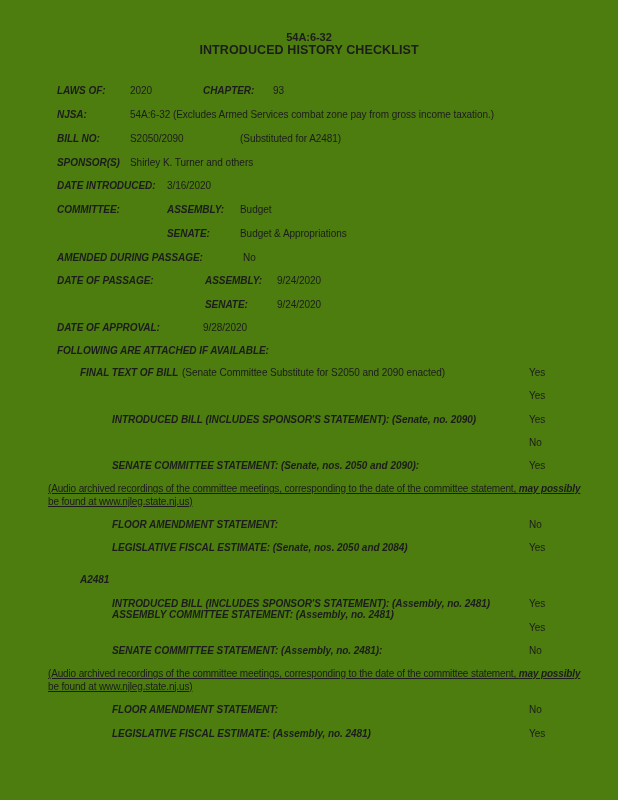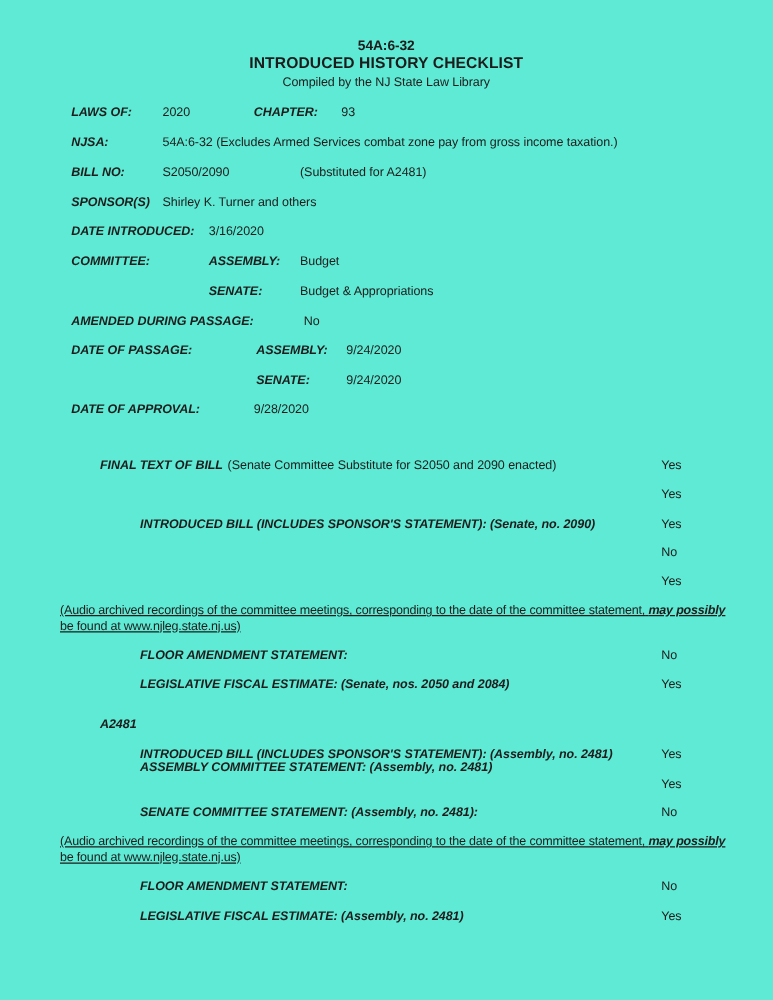--- a/index.html
+++ b/index.html
@@ -1,19 +1,19 @@
 <!DOCTYPE html>
 <html><head>
 <meta charset="utf-8">
 <style>
   html,body{margin:0;padding:0;background:#888;}
   #page{
     position:relative;
     width:618px;height:800px;
-    background:#5eead4;
+    background:#4d7c0f;
     font-family:"Liberation Sans","DejaVu Sans",sans-serif;
     font-size:10px;
     color:#1c1c1c;
     overflow:hidden;
     margin:0 auto;
   }
   .t{position:absolute;white-space:nowrap;line-height:13px;letter-spacing:-0.05px;}
   .b{font-weight:bold;font-style:italic;}
   .it{font-style:italic;}
   .center{left:0;width:618px;text-align:center;}
@@ -23,21 +23,20 @@
   .note{line-height:12.5px;letter-spacing:-0.15px;text-decoration:underline;}
   .note-reg{font-weight:normal;}
 </style>
 </head>
 <body>
 
 <div id="page">
 
   <div class="t center statute" style="top:31px">54A:6-32</div>
   <div class="t center title" style="top:44px">INTRODUCED HISTORY CHECKLIST</div>
-  <div class="t center subtitle" style="top:60px">Compiled by the NJ State Law Library</div>
 
   <div class="t b" style="top:84px;left:57px">LAWS OF:</div>
   <div class="t" style="top:84px;left:130px">2020</div>
   <div class="t b" style="top:84px;left:203px">CHAPTER:</div>
   <div class="t" style="top:84px;left:273px">93</div>
 
   <div class="t b" style="top:108px;left:57px">NJSA:</div>
   <div class="t" style="top:108px;left:130px">54A:6-32 (Excludes Armed Services combat zone pay from gross income taxation.)</div>
 
   <div class="t b" style="top:132px;left:57px">BILL NO:</div>
@@ -61,34 +60,36 @@
 
   <div class="t b" style="top:274px;left:57px">DATE OF PASSAGE:</div>
   <div class="t b" style="top:274px;left:205px">ASSEMBLY:</div>
   <div class="t" style="top:274px;left:277px">9/24/2020</div>
   <div class="t b" style="top:298px;left:205px">SENATE:</div>
   <div class="t" style="top:298px;left:277px">9/24/2020</div>
 
   <div class="t b" style="top:321px;left:57px">DATE OF APPROVAL:</div>
   <div class="t" style="top:321px;left:203px">9/28/2020</div>
 
+  <div class="t b" style="top:344px;left:57px">FOLLOWING ARE ATTACHED IF AVAILABLE:</div>
 
   <div class="t" style="top:366px;left:80px">
     <span class="b">FINAL TEXT OF BILL</span>
     <span class="note-reg" style="margin-left:1px">(Senate Committee Substitute for S2050 and 2090 enacted)</span>
   </div>
   <div class="t" style="top:366px;left:529px">Yes</div>
 
   <div class="t" style="top:389px;left:529px">Yes</div>
 
   <div class="t b" style="top:413px;left:112px">INTRODUCED BILL (INCLUDES SPONSOR'S STATEMENT): (Senate, no. 2090)</div>
   <div class="t" style="top:413px;left:529px">Yes</div>
 
   <div class="t" style="top:436px;left:529px">No</div>
 
+  <div class="t b" style="top:459px;left:112px">SENATE COMMITTEE STATEMENT: (Senate, nos. 2050 and 2090):</div>
   <div class="t" style="top:459px;left:529px">Yes</div>
 
   <div class="t note" style="top:483px;left:48px">
     <span>(Audio archived recordings of the committee meetings, corresponding to the date of the committee statement,</span>
     <span class="b it">may possibly</span><br>
     <span>be found at www.njleg.state.nj.us)</span>
   </div>
 
   <div class="t b" style="top:518px;left:112px">FLOOR AMENDMENT STATEMENT:</div>
   <div class="t" style="top:518px;left:529px">No</div>

